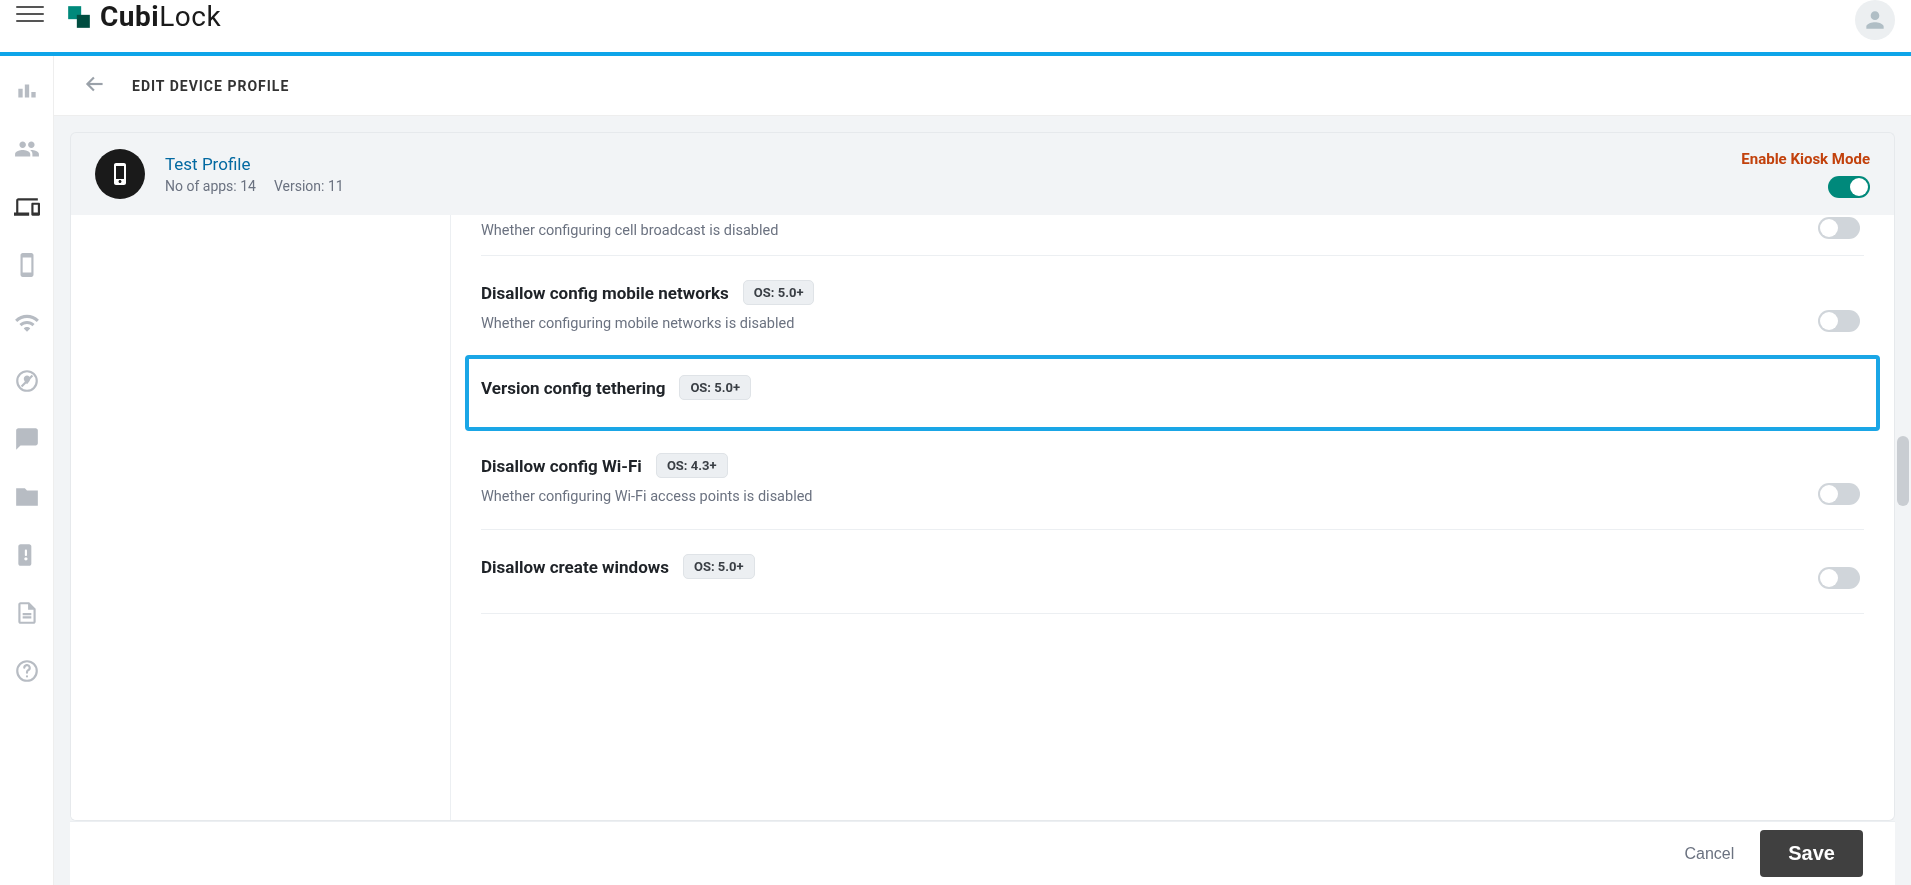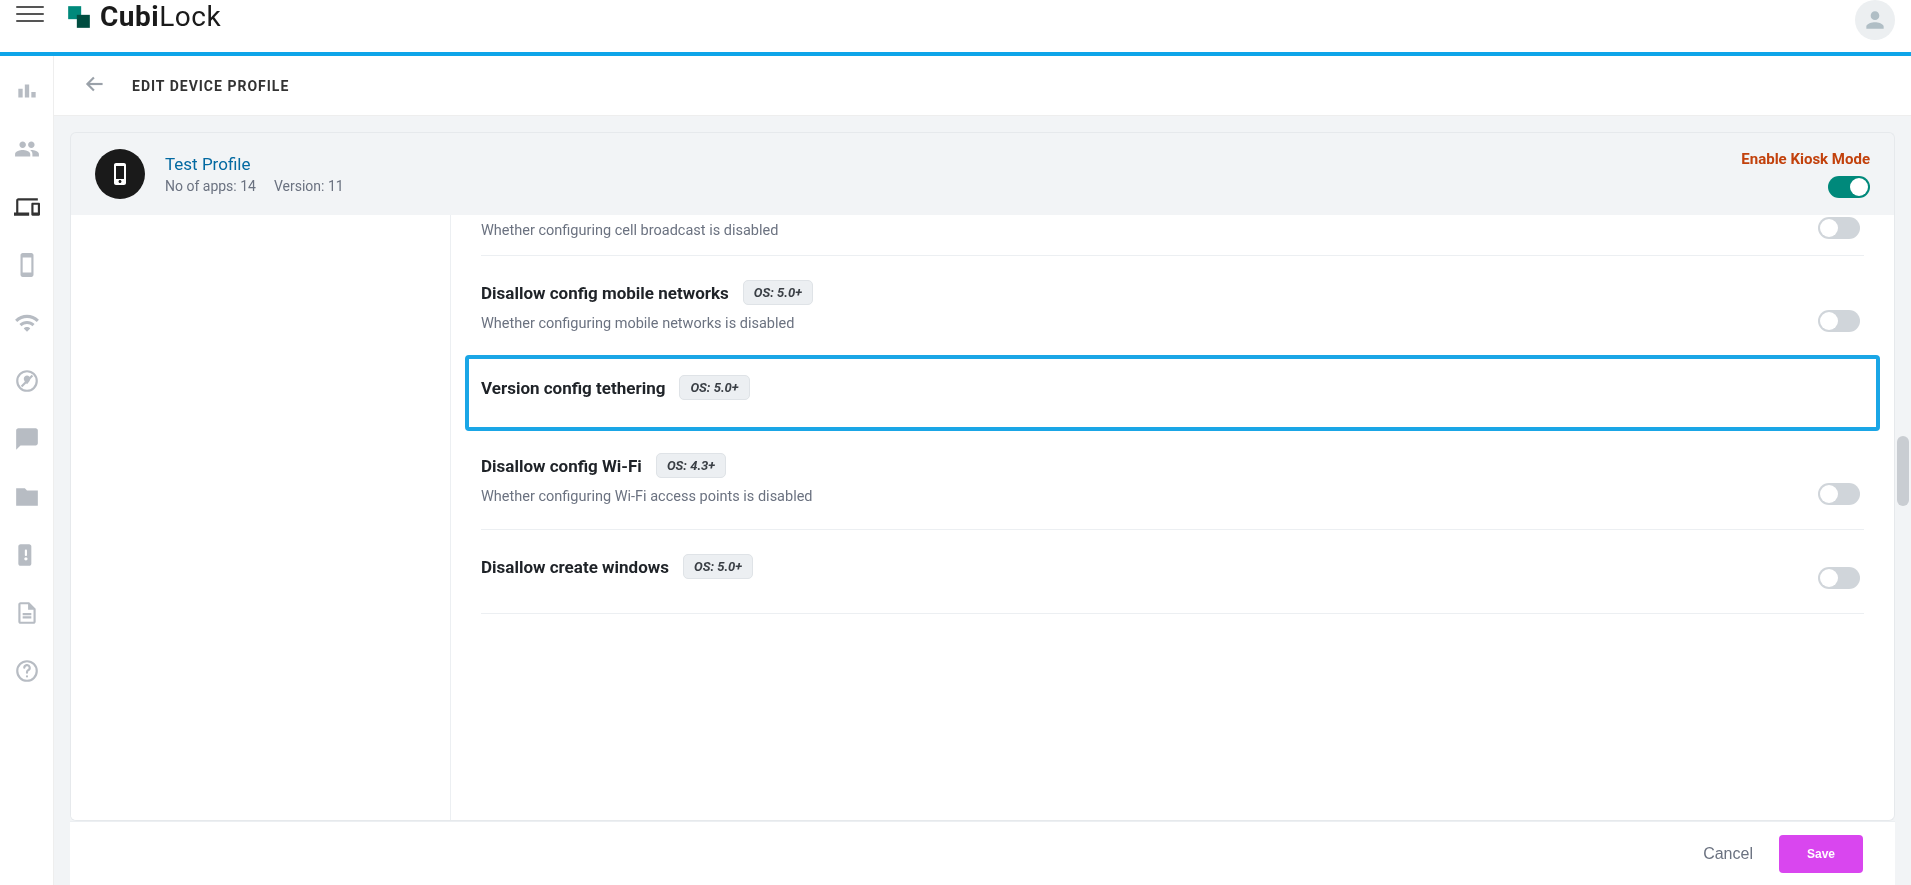--- a/index.html
+++ b/index.html
@@ -83,41 +83,41 @@
   .settings-list { flex:1; padding: 0 30px 0 30px; overflow:auto; }
 
   .setting-row {
     border-bottom:1px solid #eceff2; padding: 24px 0 24px 0; display:flex; align-items:flex-end; 
   }
   .setting-row.first-cut { padding-top:0; }
   .setting-main { flex:1; }
   .setting-title-line { display:flex; align-items:center; gap:14px; margin-bottom:10px; }
   .setting-title { font-weight:700; font-size:17px; color:#1f2328; }
   .os-badge {
-    background:#eceff2; border:1px solid #dfe3e7; border-radius:5px; padding:4px 10px; font-style:italic; font-weight:700; font-size:13px; color:#3a3f45;
+    background:#eceff2; border:1px solid #dfe3e7; border-radius:5px; padding:4px 10px; font-weight:700; font-size:13px; color:#3a3f45;
   }
   .setting-desc { font-size:14.5px; color:#6b7280; }
   .setting-toggle-cell { padding-top:2px; padding-right: 4px; }
   .highlighted {
     outline: 4px solid #1aa6e6;
     outline-offset: -2px;
     border-radius:2px;
     padding-left:14px; padding-right:14px; margin-left:-14px; margin-right:-14px;
     padding-top:18px !important; padding-bottom:18px !important;
   }
 
   .truncated-top .setting-title-line { visibility:hidden; height:0; margin:0; }
   .truncated-top { padding-top:0; padding-bottom:16px; }
 
   .footer {
     height:64px; background:#fff; border-top:1px solid #eceff2; display:flex; align-items:center; justify-content:flex-end; gap:26px; padding:0 32px;
   }
   .btn-cancel { background:none; border:none; color:#6b7280; font-size:16px; cursor:pointer; }
   .btn-save {
-    background:#d946ef; color:#fff; border:none; border-radius:4px; padding:12px 28px; font-size:12px; font-weight:600; cursor:pointer;
+    background:#404040; color:#fff; border:none; border-radius:4px; padding:12px 28px; font-size:20px; font-weight:600; cursor:pointer;
   }
 
   .scrollbar-hint { position:absolute; right:2px; top:380px; width:12px; height:70px; background:#c9cdd2; border-radius:6px; }
 </style>
 </head>
 <body>
 
 <div class="topbar">
   <div class="hamburger">
     <span></span>

